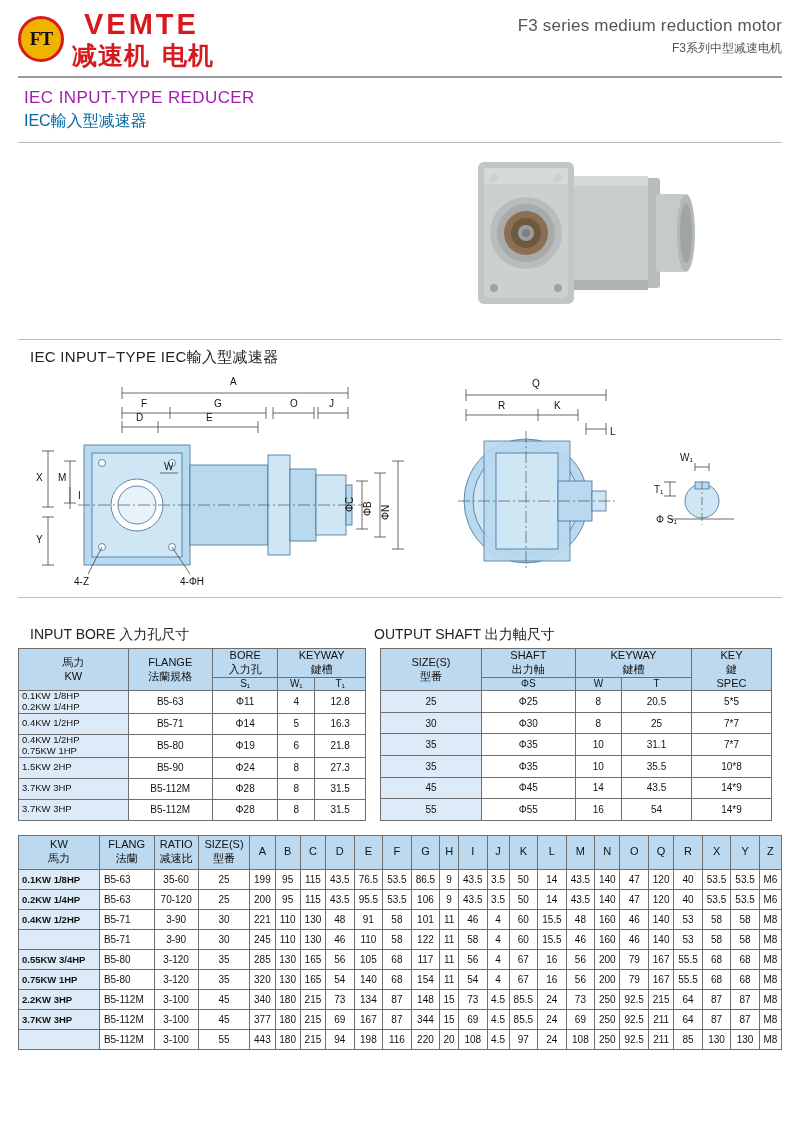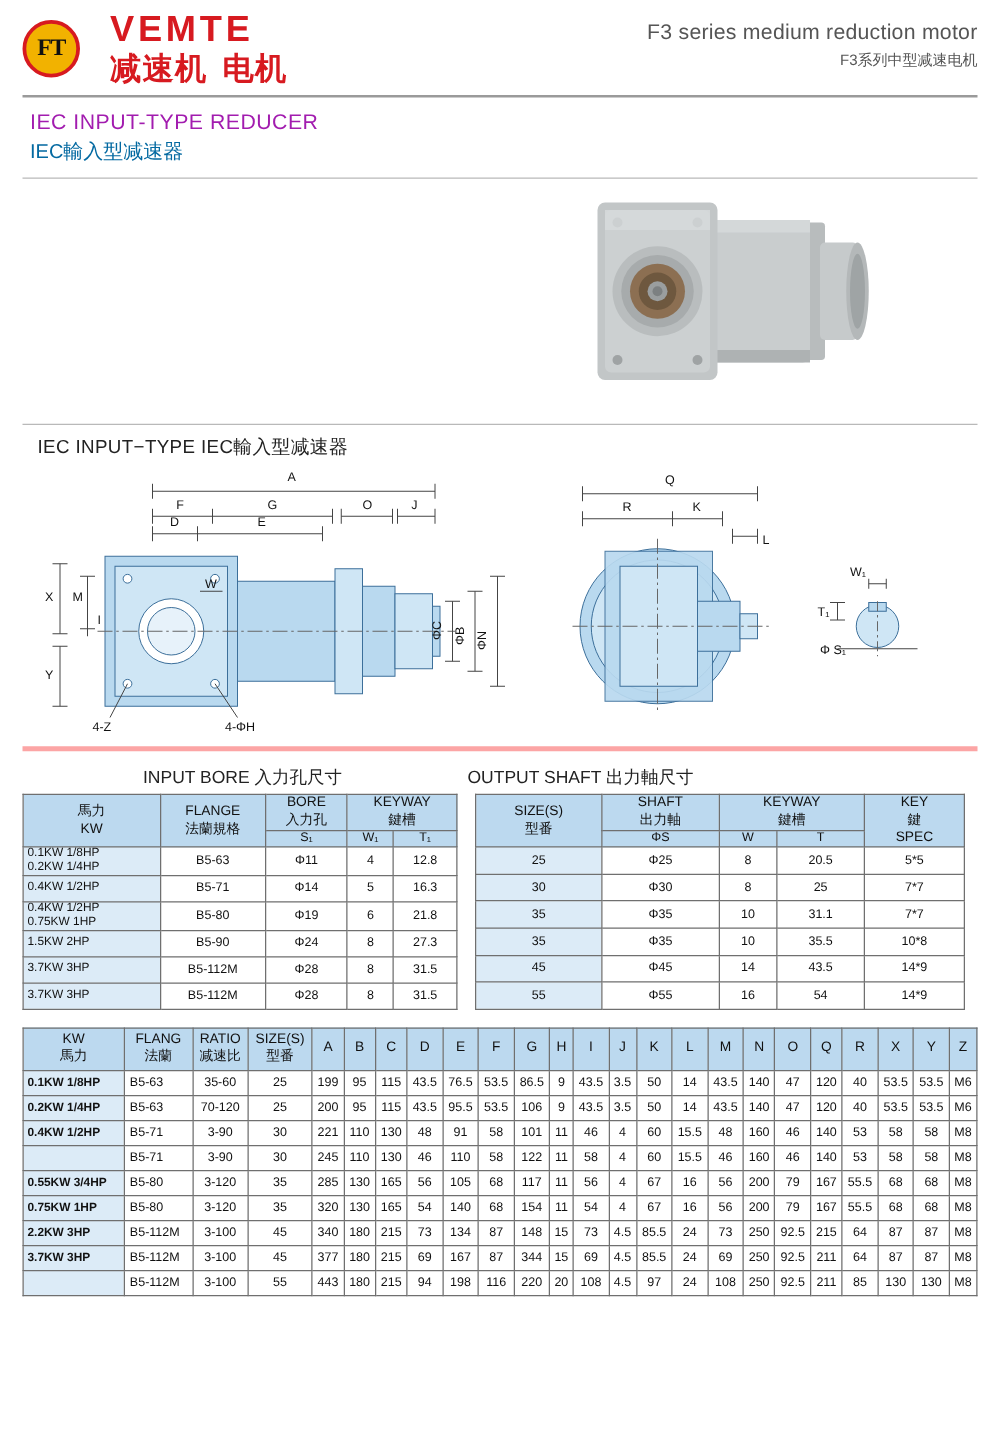--- a/index.html
+++ b/index.html
@@ -10,36 +10,36 @@
     font-family: "Liberation Sans", sans-serif;
     color: #111;
     position: relative;
     overflow: hidden;
   }
 
   
   .page { width: 800px; height: 1143px; padding: 10px 18px 0 18px; position: relative; }
 
   .header { display: flex; align-items: flex-start; justify-content: space-between; height: 62px; }
-  .brand { display: flex; align-items: center; gap: 24px; }
+  .brand { display: flex; align-items: center; gap: 8px; }
   .logo-mark {
     width: 46px; height: 46px; border-radius: 50%;
     background: #f2b200;
     border: 3px solid #d71a20;
     display: flex; align-items: center; justify-content: center;
     position: relative;
   }
   .logo-mark .lm-text {
     font-family: "Liberation Serif", serif;
     font-size: 19px; font-weight: bold; color: #111; letter-spacing: -1px;
   }
   .brand-text { line-height: 1; }
   .brand-en {
     font-family: "Liberation Sans", sans-serif;
-    font-weight: bold; font-size: 29px; color: #d71a20; letter-spacing: 3px;
+    font-weight: bold; font-size: 29px; color: #d71a20; letter-spacing: 3px; margin-left: 12px;
   }
   .brand-cn { margin-top: 4px; font-size: 25px; font-weight: bold; color: #d71a20; letter-spacing: 1px; }
   .brand-cn span.gap { display:inline-block; width: 12px; }
 
   .header-right { text-align: right; padding-top: 6px; }
   .h-title-en { font-size: 17px; color: #555; letter-spacing: .2px; }
   .h-title-cn { font-size: 12px; color: #555; margin-top: 4px; }
 
   .rule { height: 2px; background: #9a9a9a; margin-top: 4px; }
   .rule.thin { height: 1px; background: #b9b9b9; }
@@ -49,26 +49,26 @@
   .sec-title .t1 { font-size: 17px; letter-spacing: .4px; color: #a21caf; }
   .sec-title .t2 { font-size: 16px; margin-top: 3px; color: #0369a1; }
 
   .centered-cn { text-align: center; font-size: 14px; color: #222; margin: 12px 0 2px 0; }
 
   
   .photo-wrap { height: 190px; position: relative; }
   .photo { position: absolute; left: 430px; top: 5px; width: 270px; height: 170px; }
 
   
-  .panel { border-top: 1px solid #b9b9b9; border-bottom: 4px solid #fca5a5; margin-top: 6px; }
+  .panel { border-top: 1px solid #b9b9b9; border-bottom: 1px solid #fca5a5; margin-top: 6px; }
   .panel-title { font-size: 15px; padding: 8px 8px 2px 12px; color: #222; letter-spacing: .3px; }
   .draw-area { position: relative; height: 228px; }
 
   
-  .tbl-head-row { display: flex; margin-top: 12px; text-align: center; }
+  .tbl-head-row { display: flex; margin-top: 28px; }
   .tbl-head-row .lbl { font-size: 14px; color: #222; }
   .tbl-head-row .lbl.left { width: 340px; padding-left: 12px; }
   .tbl-head-row .lbl.right { padding-left: 16px; }
 
   table { border-collapse: collapse; }
   .t { font-size: 10px; border-radius: 15px; }
   .t th, .t td {
     border: 1px solid #6f6f6f;
     text-align: center;
     vertical-align: middle;

